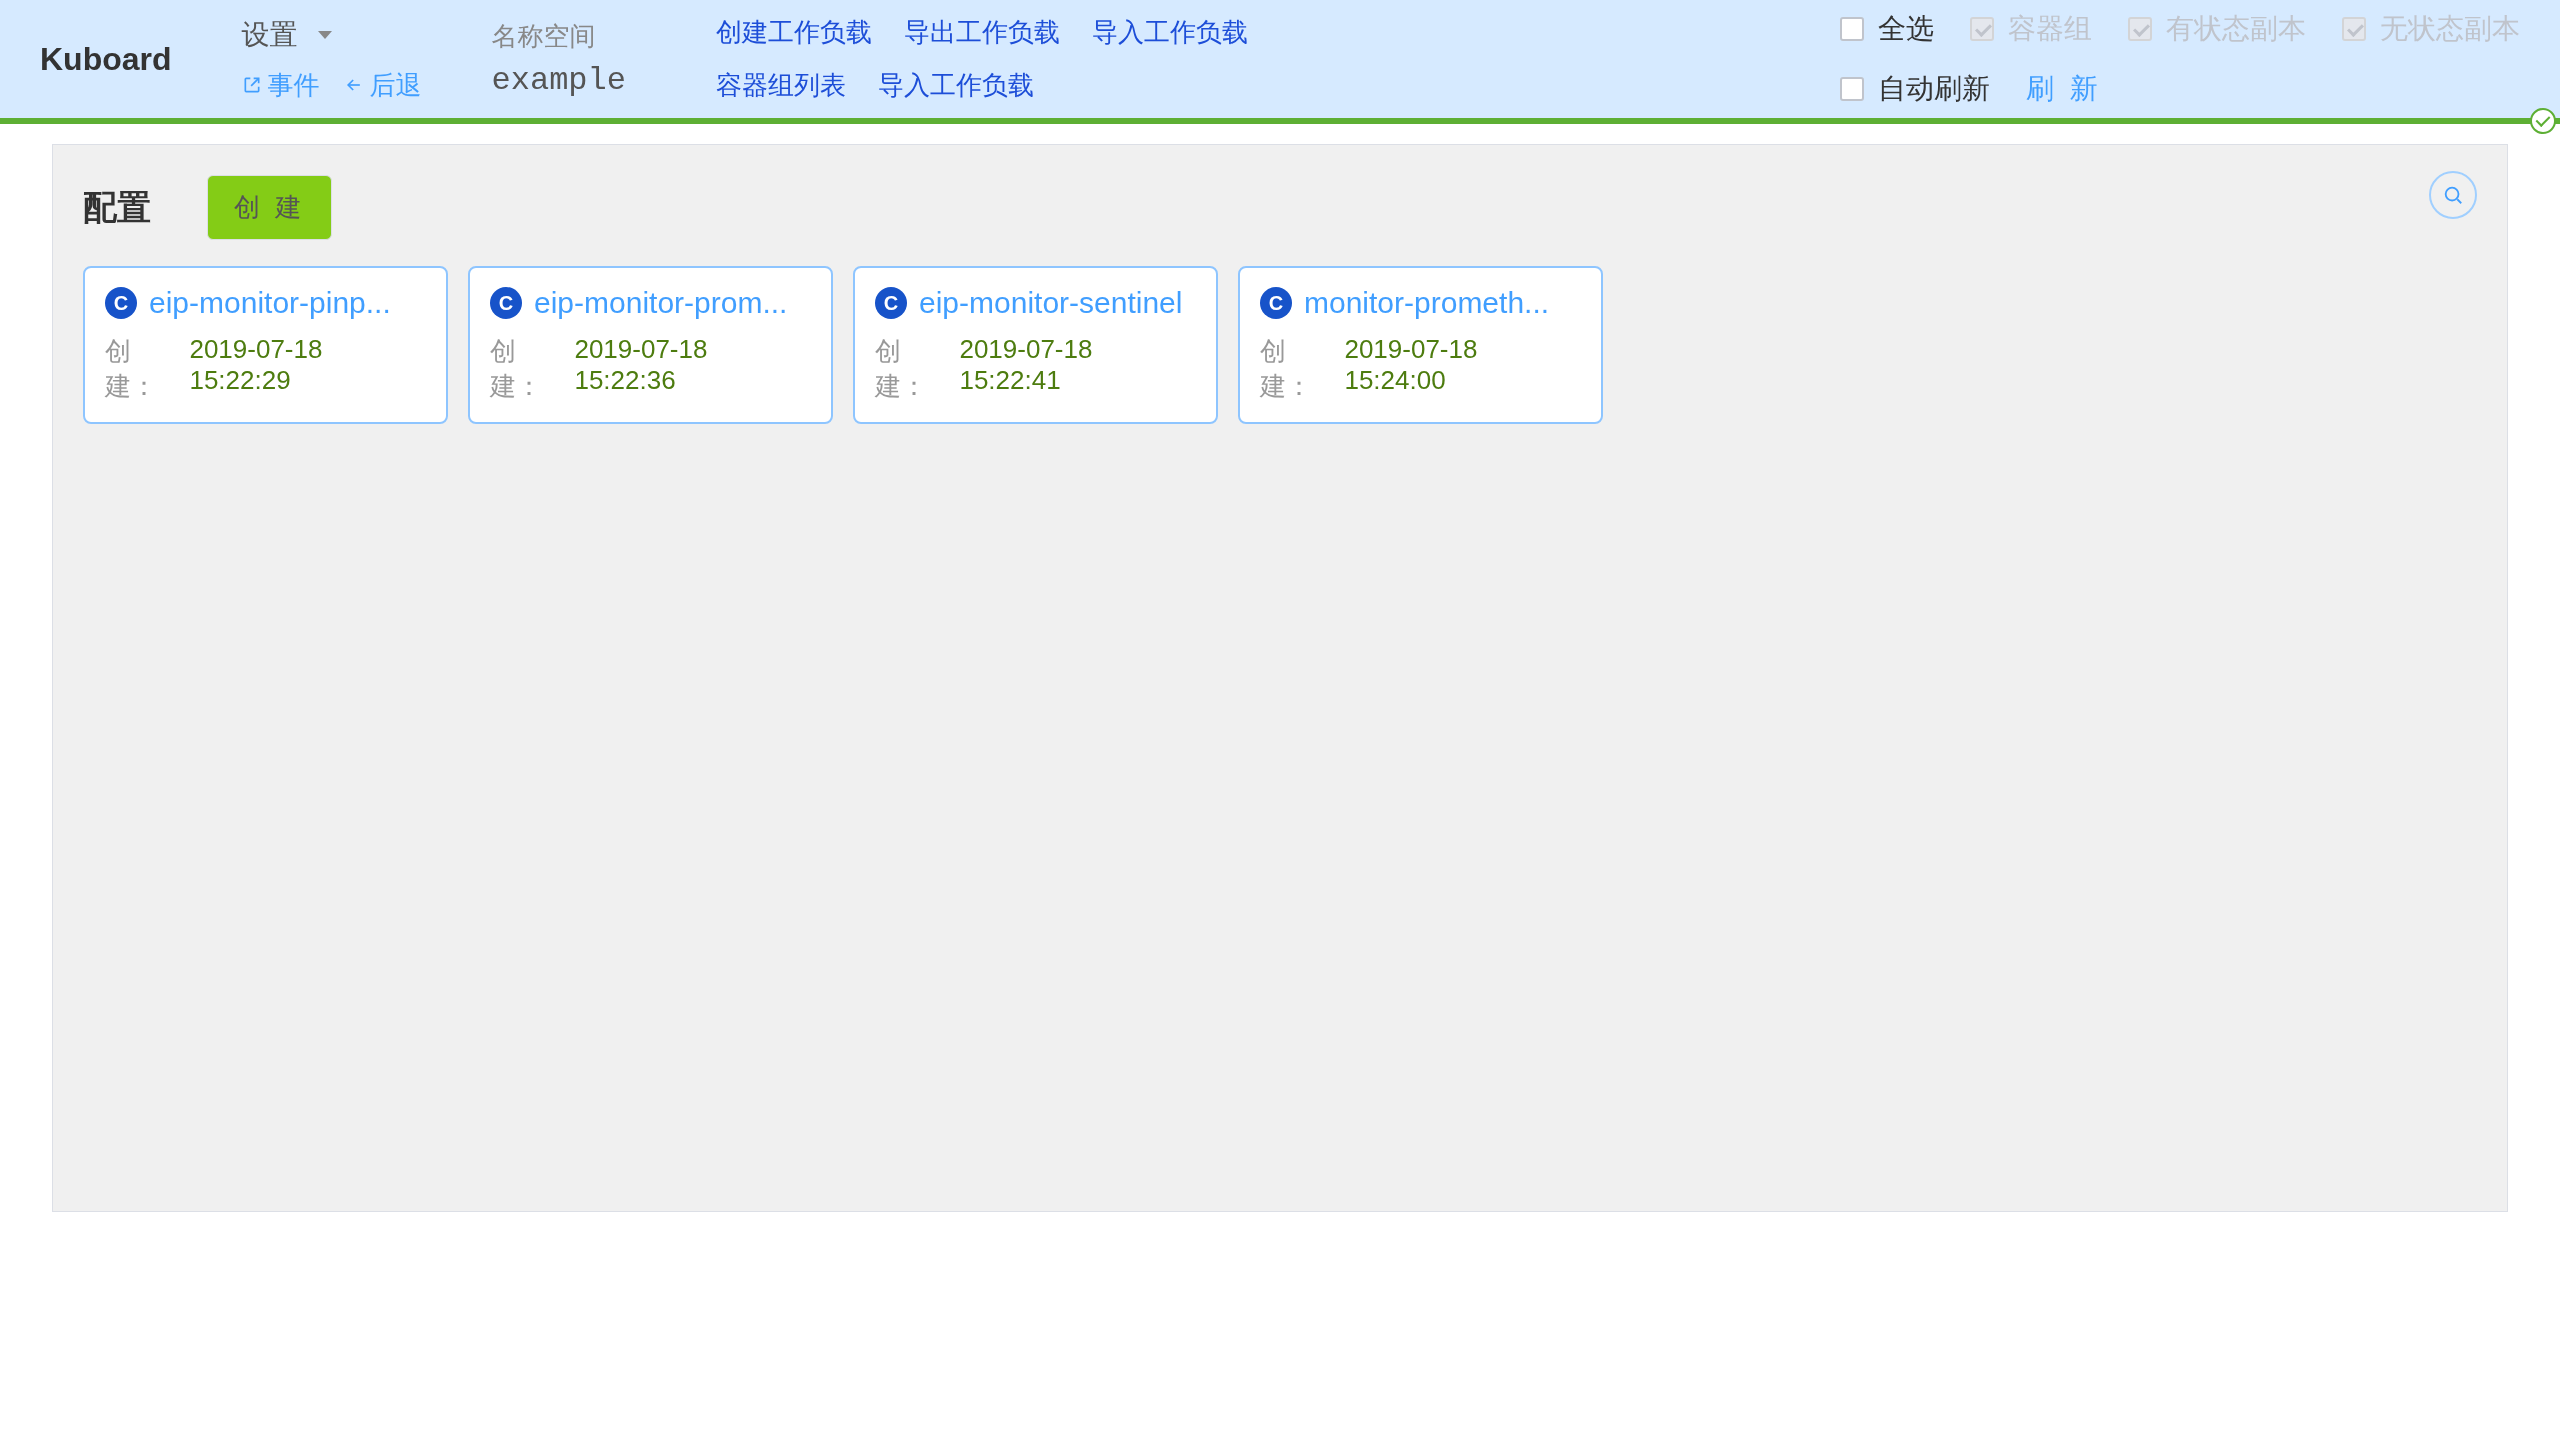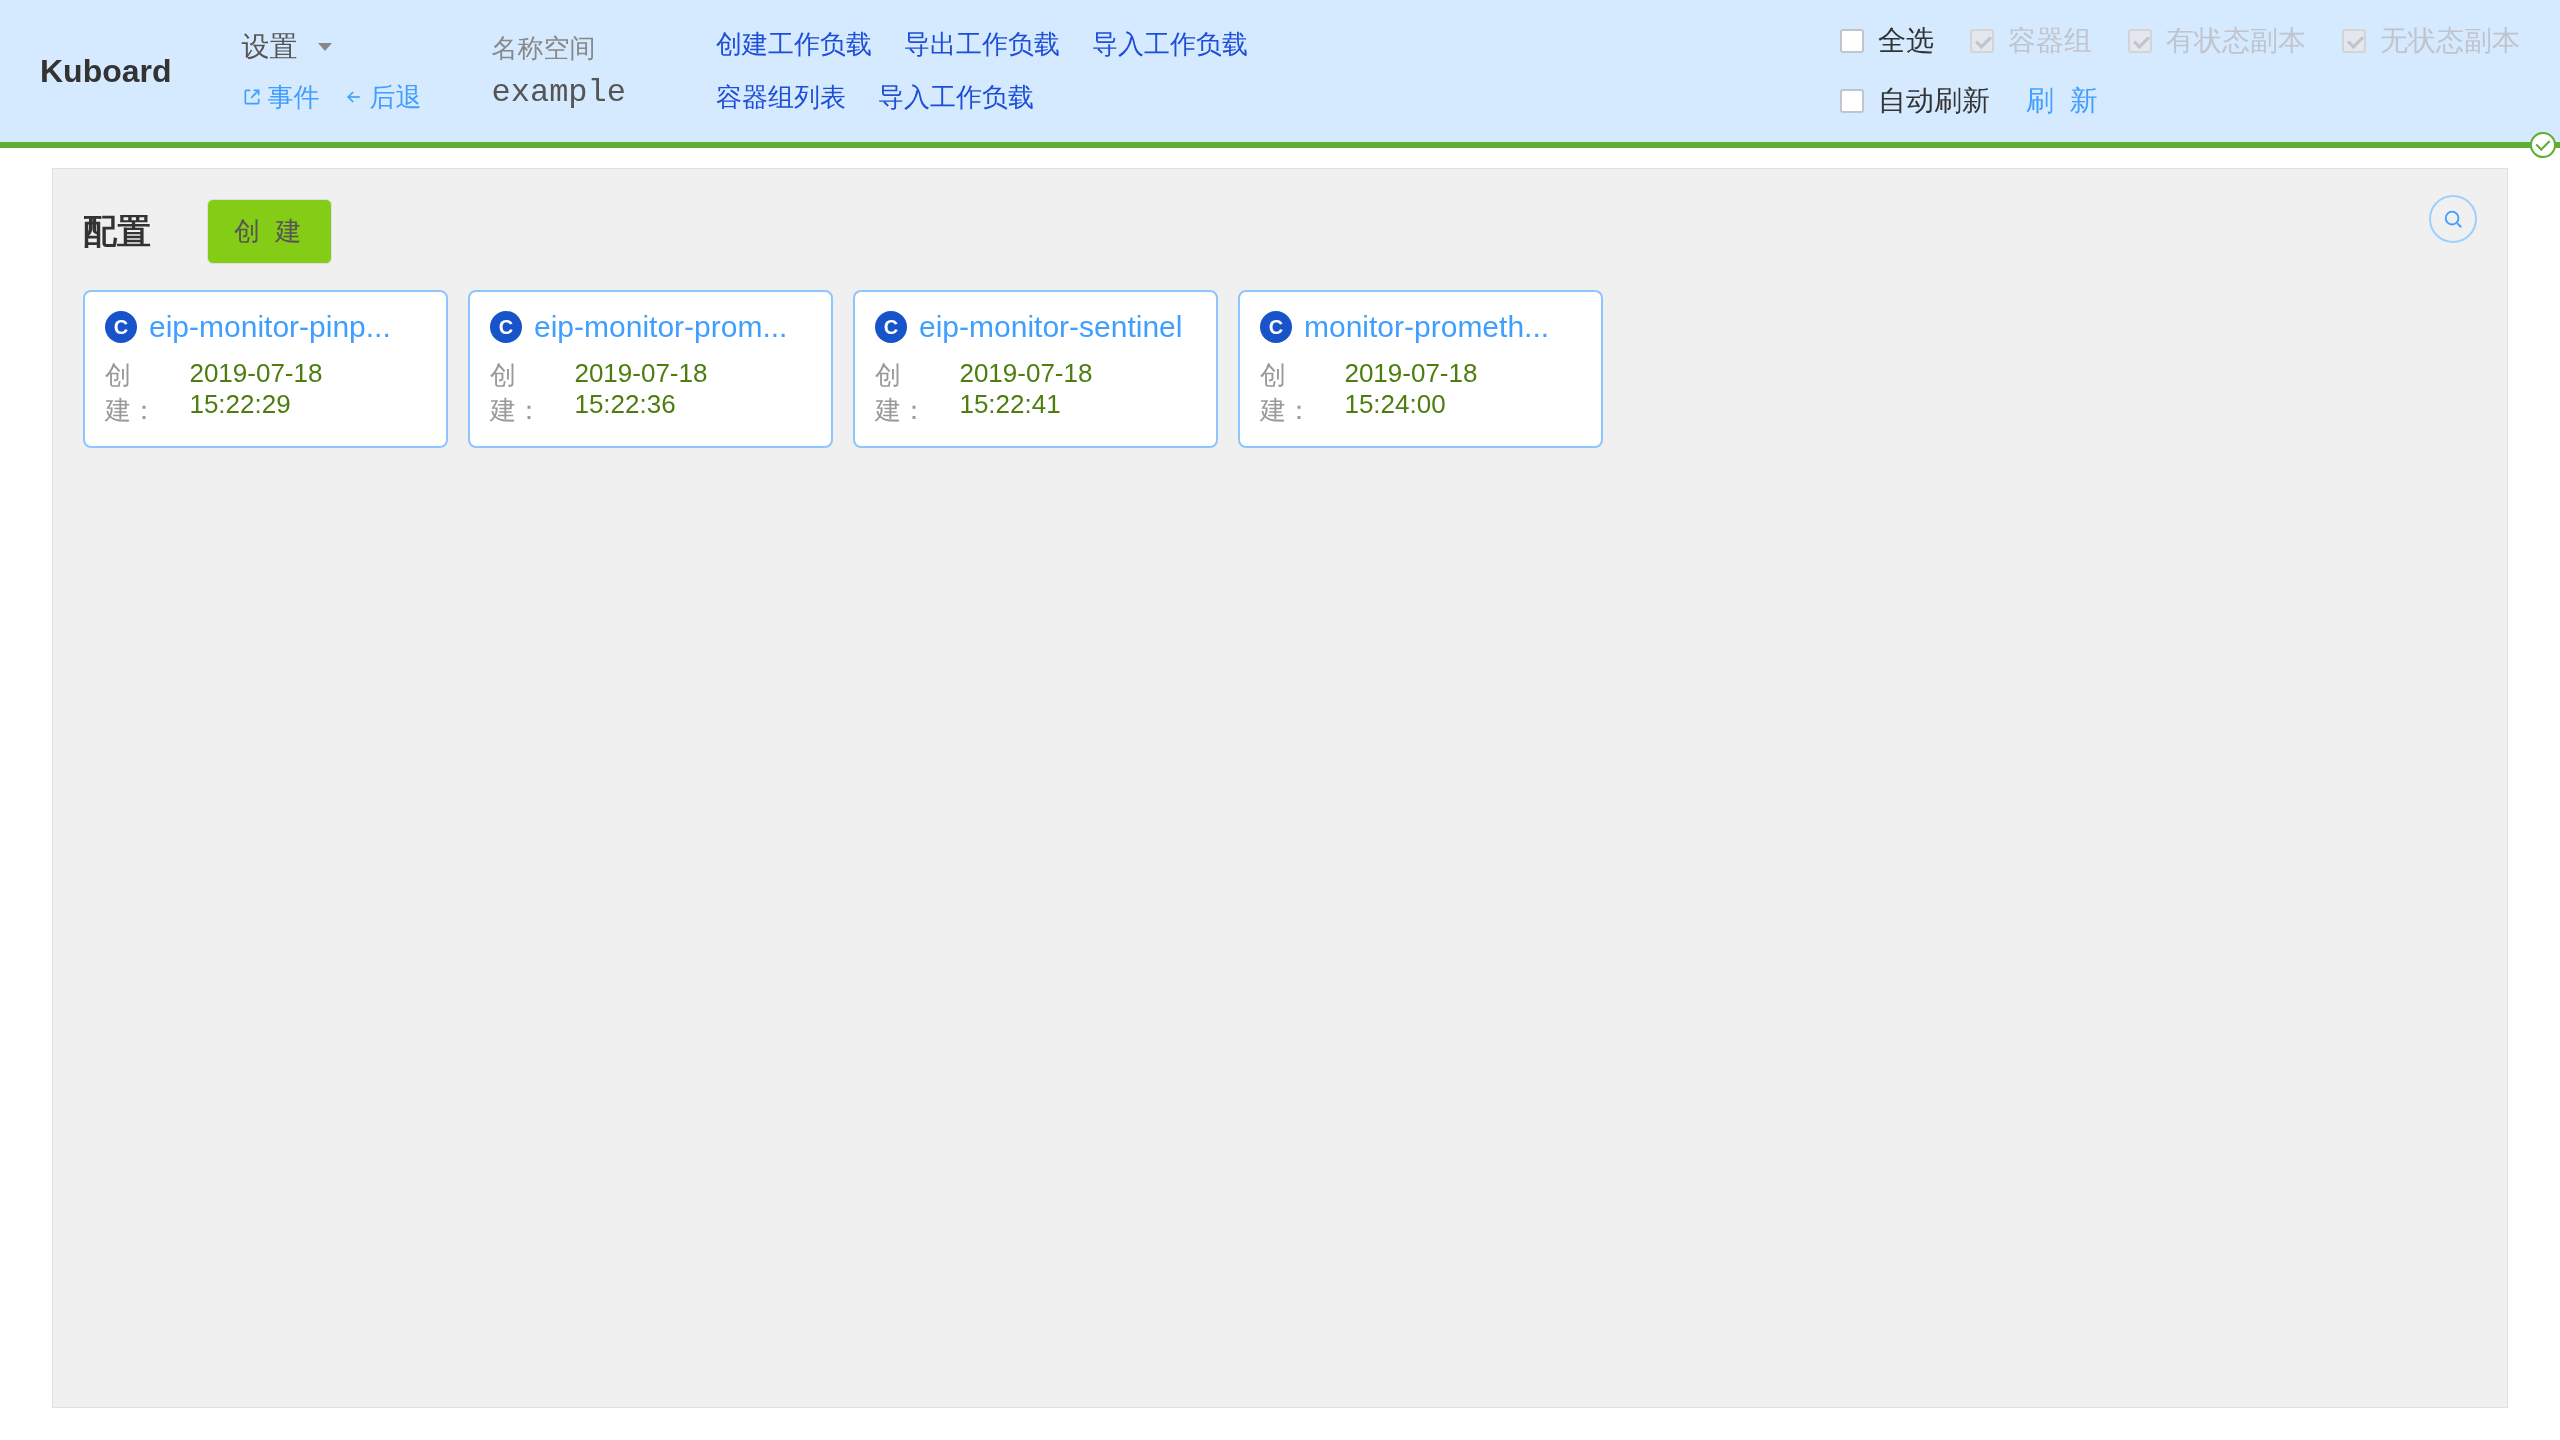--- a/index.html
+++ b/index.html
@@ -5,21 +5,21 @@
     * { margin: 0; padding: 0; box-sizing: border-box; }
     body {
       font-family: -apple-system, BlinkMacSystemFont, "Segoe UI", "PingFang SC", "Hiragino Sans GB", "Microsoft YaHei", sans-serif;
       background: #fff;
       width: 2560px;
       height: 1440px;
       overflow: hidden;
     }
     .header {
       background: #d6eaff;
-      height: 142px;
+      height: 118px;
       display: flex;
       align-items: center;
       padding: 0 40px;
       position: relative;
     }
     .logo {
       font-size: 32px;
       font-weight: 700;
       color: #333;
       margin-right: 70px;
@@ -172,21 +172,21 @@
       border-width: 0 2px 2px 0;
       transform: rotate(45deg);
       margin-top: -3px;
     }
     .main-panel {
       margin: 20px 52px;
       border: 1px solid #dcdfe6;
       border-radius: 0;
       background: #f0f0f0;
       padding: 30px;
-      height: 1240px;
+      height: 1068px;
       position: relative;
     }
     .panel-header {
       display: flex;
       align-items: center;
       gap: 56px;
       margin-bottom: 26px;
     }
     .panel-title {
       font-size: 34px;

